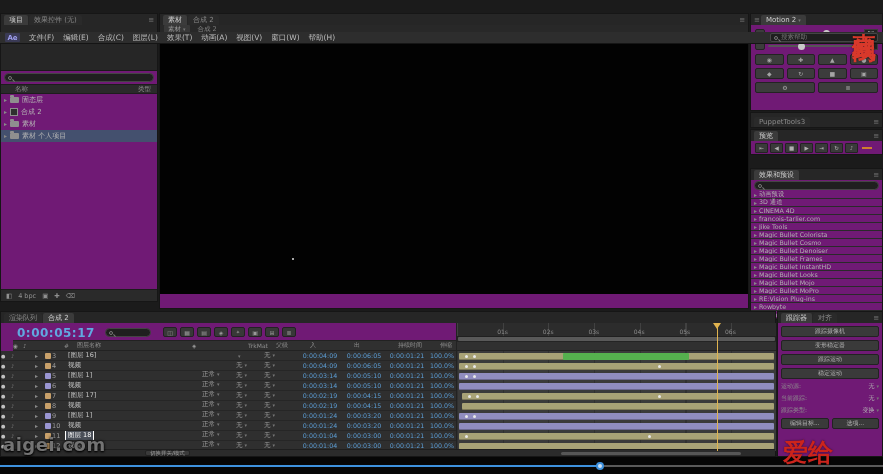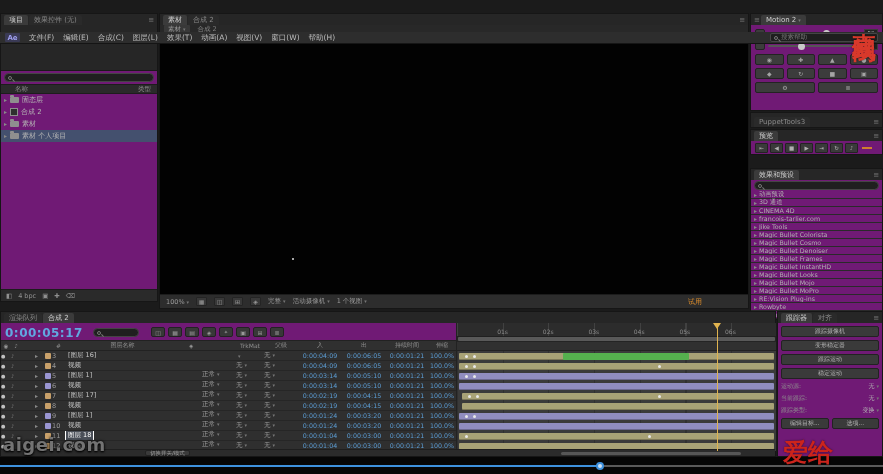--- a/index.html
+++ b/index.html
@@ -78,21 +78,21 @@
   
   .fx{left:750px;top:156px;width:133px;height:152px;margin-top:12px;}
   .fx-search-row{padding:1px 3px;}
   .fx-search{display:flex;align-items:center;gap:3px;height:9px;background:#1f1f1f;border:1px solid #454545;border-radius:5px;padding:0 3px;}
   .fx-list{overflow:hidden;}
   .fx-row{display:flex;align-items:center;gap:2px;height:8px;padding:0 3px;border-bottom:1px solid #2a2a2a;}
   .fx-label{font-size:6.3px;color:#b0b0b0;white-space:nowrap;overflow:hidden;}
 
   
   .timeline{left:0;top:311px;width:776px;height:146px;}
-  .tl-head{position:absolute;left:0;top:11px;width:455px;height:28px;text-align:center;}
+  .tl-head{position:absolute;left:12px;top:11px;width:455px;height:28px;}
   .tl-timecode{position:absolute;left:4px;top:3px;font-size:12px;font-weight:bold;color:#61a8e0;letter-spacing:.5px;}
   .tl-search{position:absolute;left:92px;top:5px;width:46px;height:9px;background:#1f1f1f;border:1px solid #444;border-radius:5px;display:flex;align-items:center;padding:0 3px;}
   .tl-tools{position:absolute;left:150px;top:4px;display:flex;gap:3px;}
   .tl-tool{width:14px;height:10px;background:#383838;border:1px solid #222;border-radius:2px;font-size:6px;color:#999;display:inline-flex;align-items:center;justify-content:center;}
   .tl-cols{position:absolute;left:0;bottom:0;height:11px;width:455px;display:flex;align-items:center;background:#303030;border-top:1px solid #222;border-bottom:1px solid #222;font-size:6px;color:#8f8f8f;}
   .c-eye{width:10px;}.c-audio{width:10px;}.c-solo{width:7px;}.c-lock{width:7px;}
   .c-arrow{width:8px;}.c-label{width:9px;}.c-num{width:13px;}.c-name{flex:1;overflow:hidden;white-space:nowrap;}
   .c-sw{width:22px;}.c-mode{width:34px;margin-top:38px;}.c-trk{width:28px;}.c-parent{width:34px;}
   .c-in{width:44px;}.c-out{width:44px;}.c-dur{width:42px;}.c-stretch{width:28px;}
   .tl-cols span{overflow:hidden;white-space:nowrap;}
@@ -244,36 +244,20 @@
       <span class="tab">合成 2</span>
       <span class="tab-menu">≡</span>
     </div>
     <div class="viewer-sub">
       <span class="chip dd">素材</span>
       <span class="chip plain">合成 2</span>
     </div>
     <div class="viewer">
       <span class="particle"></span>
     </div>
-    <div class="vtoolbar">
-      <span class="dd">100%</span>
-
-        <span class="vt-icon">▦</span>
-
-        <span class="vt-icon">◫</span>
-
-        <span class="vt-icon">⊞</span>
-
-        <span class="vt-icon">◈</span>
-
-      <span class="dd">完整</span>
-      <span class="dd">活动摄像机</span>
-      <span class="dd">1 个视图</span>
-      <span class="vt-trial">试用</span>
-    </div>
   </section>
 
   <section class="panel motion">
     <div class="tabbar">
       <span class="tab-menu" style="margin-left:0;">≡</span>
       <span class="tab active dd">Motion 2</span>
     </div>
     <div class="m-body">
 
         <div class="m-srow">

